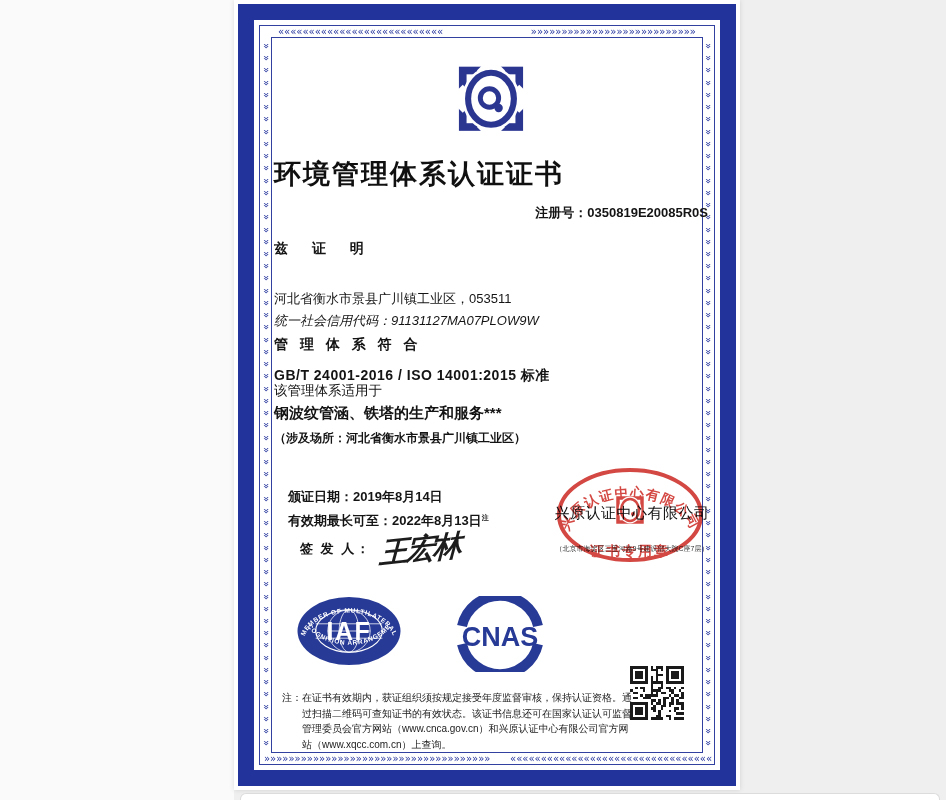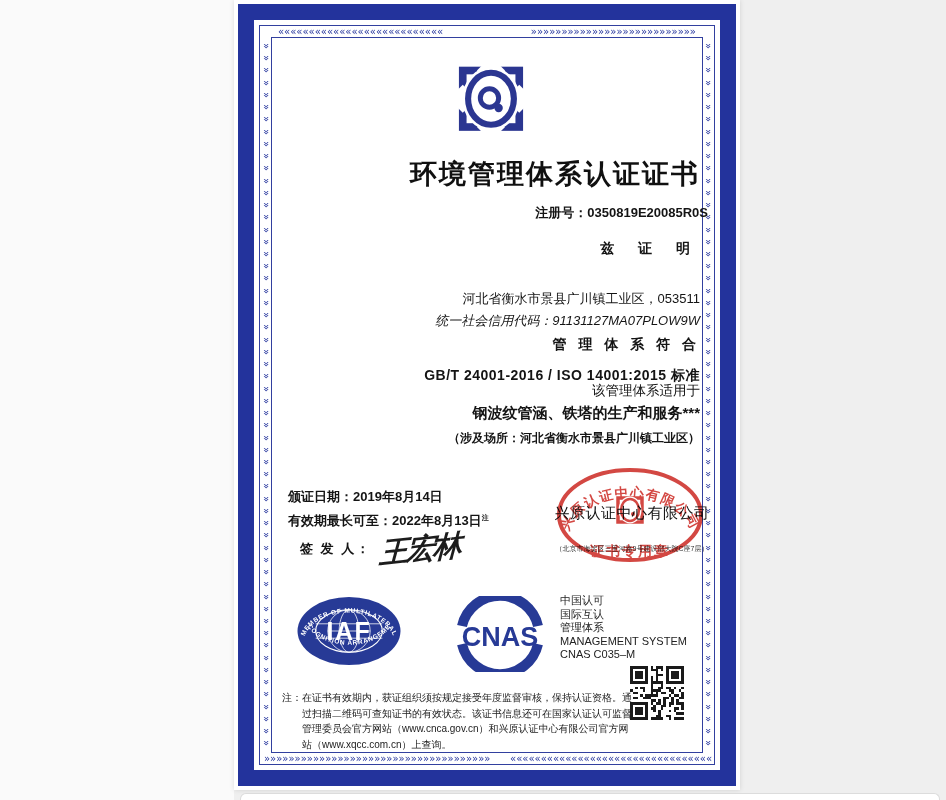--- a/index.html
+++ b/index.html
@@ -35,21 +35,21 @@
   .hstrip.top{top:26px;left:44px;right:44px;}
   .hstrip.bottom{bottom:26px;left:30px;right:28px;}
   .vstrip{position:absolute;width:10px;top:40px;bottom:40px;display:flex;flex-direction:column;
     justify-content:space-between;align-items:center;overflow:hidden;color:var(--navy);
     font-family:"DejaVu Sans",sans-serif;}
   .vstrip.left{left:27px;}
   .vstrip.right{right:27px;}
   .vstrip span{display:block;transform:rotate(90deg);font-size:10px;line-height:12px;}
 
   
-  .blk{position:absolute;left:40px;right:40px;text-align:right;}
+  .blk{position:absolute;left:40px;right:40px;text-align:left;}
   .logo{position:absolute;left:215px;top:50px;width:84px;height:96px;}
   .title{top:156px;font-size:27px;font-weight:700;letter-spacing:2px;color:#101010;}
   .reg{position:absolute;right:32px;top:204px;text-align:center;font-size:13px;font-weight:700;}
   .hereby{top:240px;font-size:14px;font-weight:700;letter-spacing:10px;}
   .company{top:261px;font-size:18px;font-weight:700;letter-spacing:1px;}
   .addr{top:290px;font-size:13px;}
   .code{top:312px;font-size:13px;font-style:italic;}
   .conform{top:336px;font-size:14px;font-weight:700;letter-spacing:4px;}
   .standard{top:367px;font-size:14px;font-weight:700;letter-spacing:.5px;}
   .scope-head{top:382px;font-size:13.5px;}
@@ -299,27 +299,20 @@
     </text>
     <text x="70" y="60" text-anchor="middle" font-size="33" font-weight="bold" fill="#ffffff" letter-spacing="2">IAF</text>
   </svg>
 
   <svg class="cnas" viewBox="0 0 100 76">
     <path d="M 12 30 A 39 39 0 0 1 88 30" fill="none" stroke="#273a96" stroke-width="10"></path>
     <path d="M 88 48 A 39 39 0 0 1 12 48" fill="none" stroke="#273a96" stroke-width="10"></path>
     <text x="50" y="50" text-anchor="middle" font-size="27" font-weight="bold" fill="#273a96">CNAS</text>
   </svg>
 
-  <div class="acc">
-    <div>中国认可</div>
-    <div>国际互认</div>
-    <div>管理体系</div>
-    <div>MANAGEMENT SYSTEM</div>
-    <div>CNAS C035–M</div>
-  </div>
 
   <svg class="qr" id="qr" viewBox="0 0 21 21" shape-rendering="crispEdges">
       <rect x="0" y="0" width="21" height="21" fill="#ffffff"></rect>
       <rect x="8" y="0" width="1" height="1" fill="#1a1a1a"></rect>
       <rect x="10" y="0" width="1" height="1" fill="#1a1a1a"></rect>
       <rect x="11" y="0" width="1" height="1" fill="#1a1a1a"></rect>
       <rect x="12" y="0" width="1" height="1" fill="#1a1a1a"></rect>
       <rect x="8" y="1" width="1" height="1" fill="#1a1a1a"></rect>
       <rect x="9" y="1" width="1" height="1" fill="#1a1a1a"></rect>
       <rect x="10" y="1" width="1" height="1" fill="#1a1a1a"></rect>

